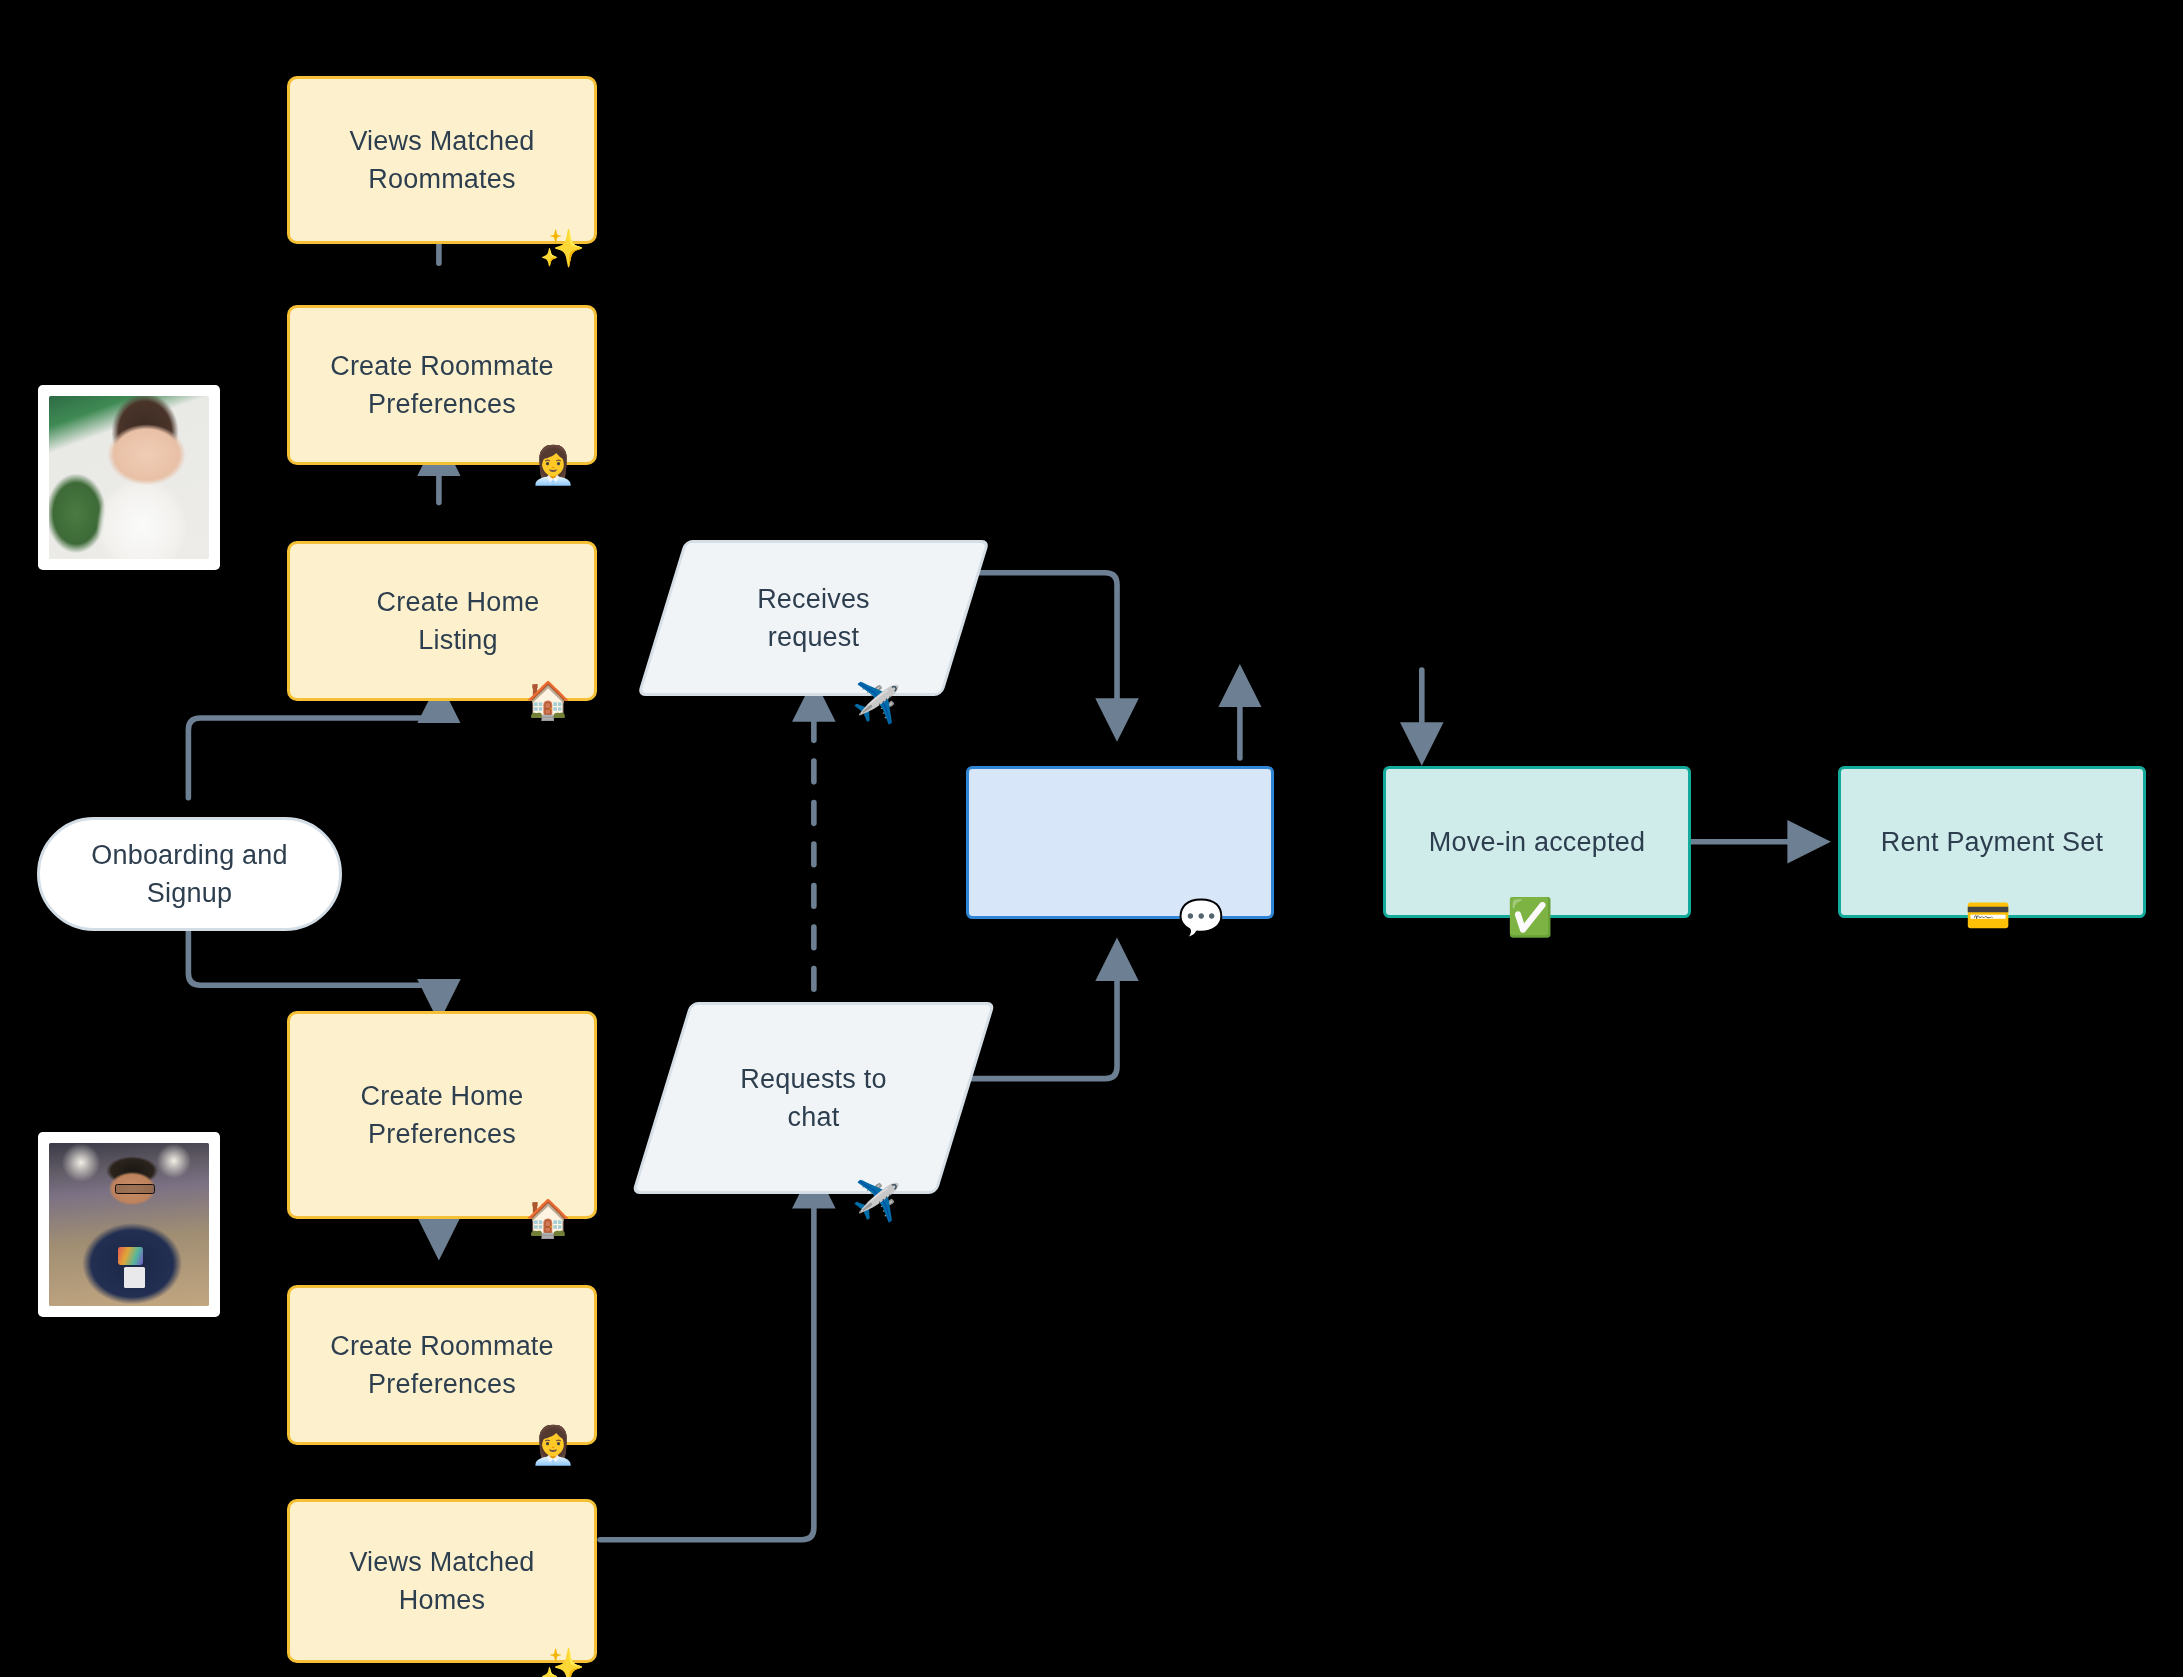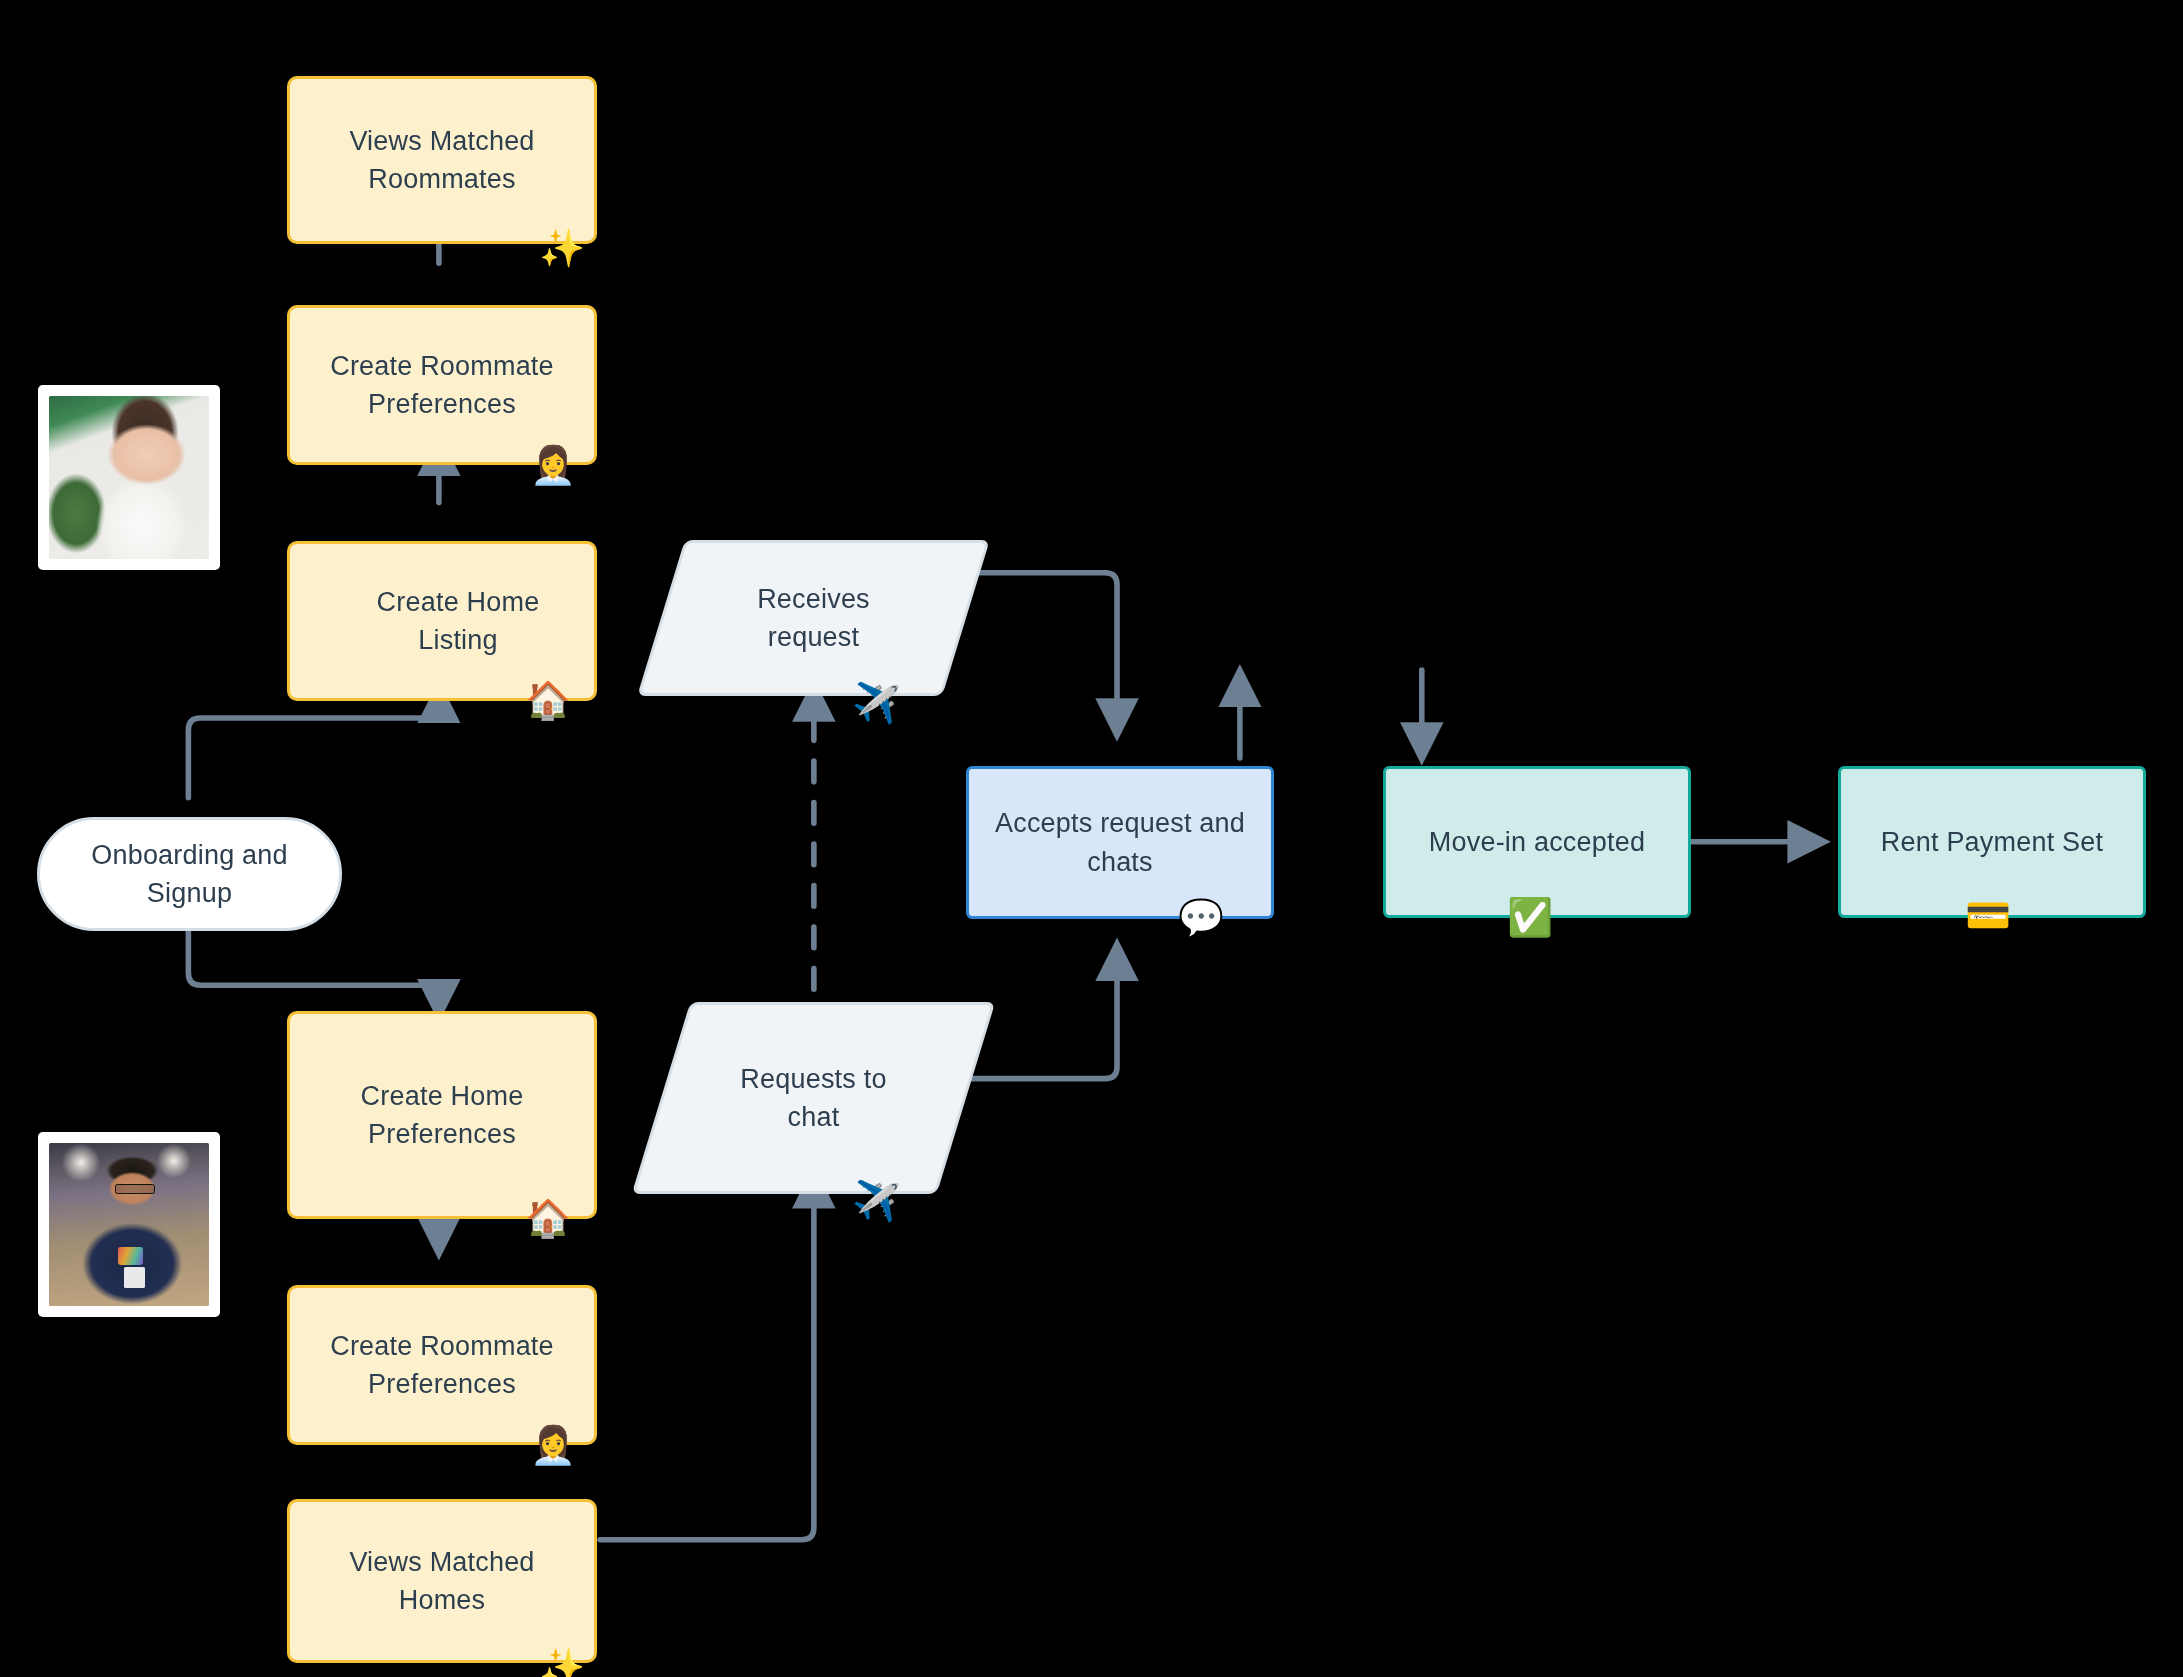--- a/index.html
+++ b/index.html
@@ -258,22 +258,20 @@
 
   <div class="node n-para" style="left:661px; top:1002px; width:305px; height:192px;">
     <div class="skew"></div>
     <span class="lbl">Requests to
 chat</span>
     <span class="emoji" style="right:67px; bottom:-25.5px; transform:rotate(8deg);">✈️</span>
   </div>
 
 
   <div class="node n-blue" style="left:966px; top:766px; width:308px; height:153px;">
-    <span class="lbl">Accepts request and
-chats</span>
     <span class="emoji" style="right:46px; bottom:-21px;">💬</span>
   </div>
 
   <div class="node n-teal" style="left:1383px; top:766px; width:308px; height:152px;">
     <span class="lbl">Move-in accepted</span>
     <span class="emoji" style="left:121px; bottom:-21px;">✅</span>
   </div>
 
   <div class="node n-teal" style="left:1838px; top:766px; width:308px; height:152px;">
     <span class="lbl">Rent Payment Set</span>

